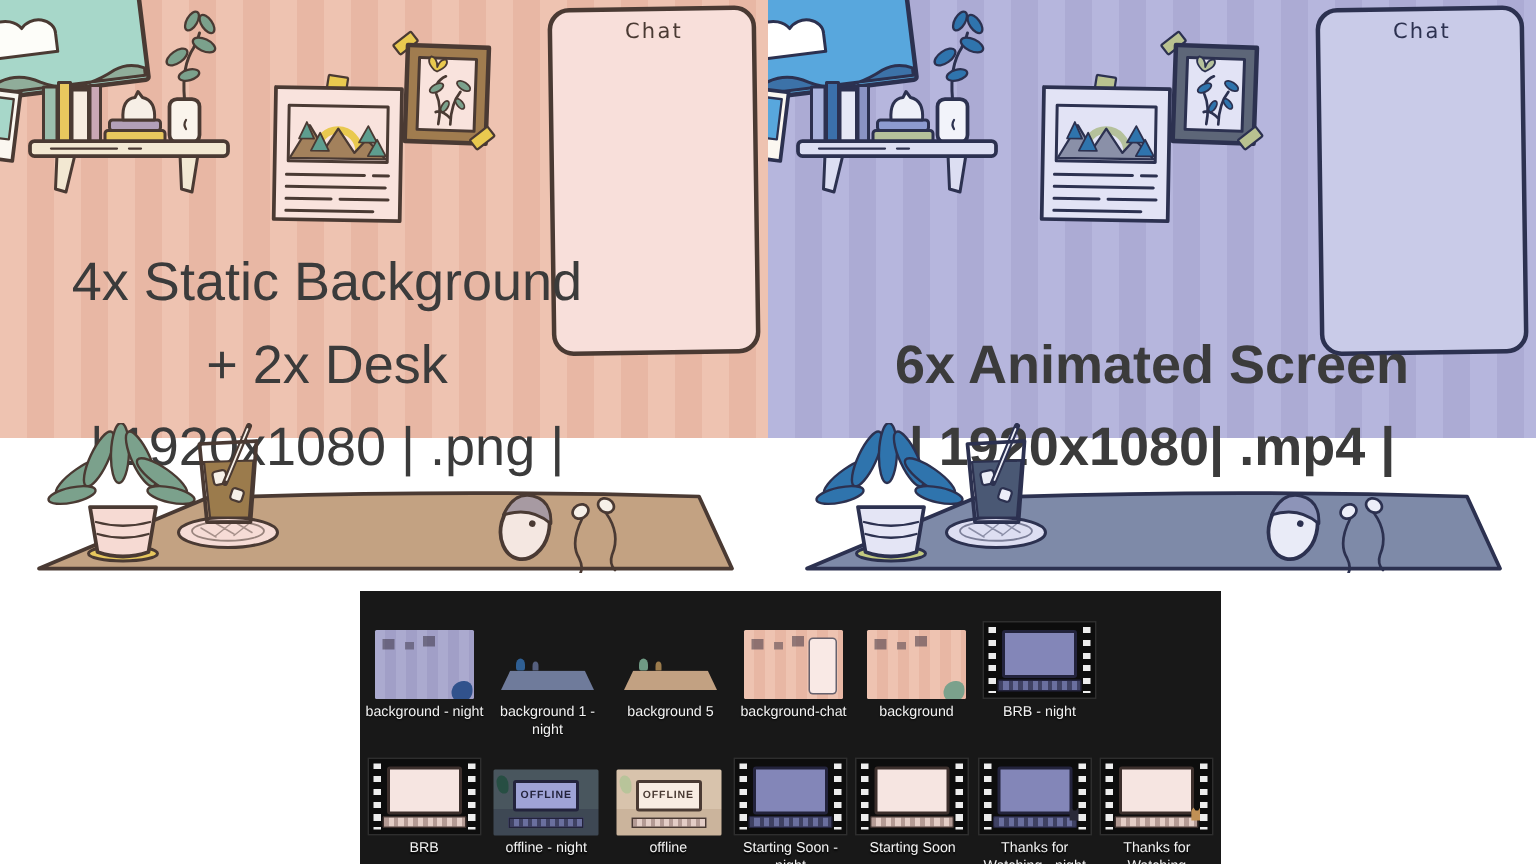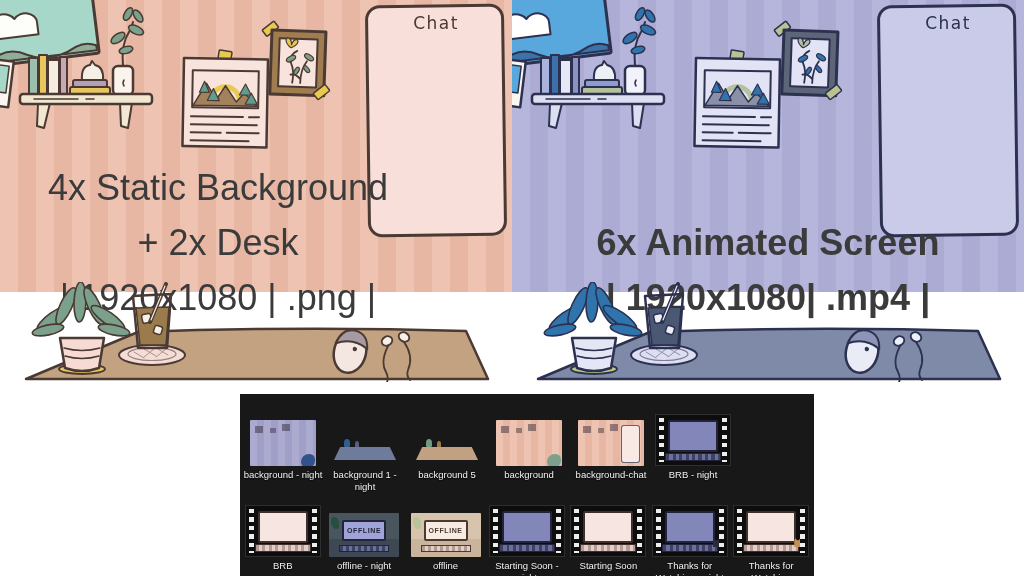--- a/index.html
+++ b/index.html
@@ -28,21 +28,21 @@
     --wood:#5d6678; --chatbg:#c9cbe8;
     --desk:#7e8aa8; --dout:#2c3150; --pot:#e4e5f5; --potbase:#c3ca80; --leafd:#2f74ad;
     --liquid:#4a5874; --ice:#eceef8; --coaster:#dddef2; --mouse:#e9ebf7; --mousetop:#8d94b8;
   }
 
   .wall{position:absolute;left:0;top:0;width:512px;height:292px;overflow:hidden;}
   .wall-day{background:repeating-linear-gradient(90deg,#eec3b1 0 18px,#e8b7a4 18px 36px);}
   .wall-night{background:repeating-linear-gradient(90deg,#b6b6dd 0 18px,#acabd4 18px 36px);}
   .decor{position:absolute;left:0;top:0;width:512px;height:292px;}
   .chat-label{position:absolute;left:368px;top:13px;width:136px;text-align:center;
-    font-size:17px;letter-spacing:1.5px;color:var(--out);
+    font-size:14px;letter-spacing:1.5px;color:var(--out);
     font-family:"DejaVu Sans",sans-serif;}
 
   .caption{position:absolute;text-align:center;color:#3b3b3b;font-weight:300;
     font-size:36px;line-height:55px;white-space:nowrap;}
   .c-left{left:-2px;top:160px;width:440px;}
   .c-right{left:36px;top:215px;width:440px;font-weight:bold;}
 
   .desk-svg{position:absolute;left:20px;top:282px;width:470px;height:100px;}
 
   
@@ -271,31 +271,31 @@
         <div class="file-label">background 1 - night</div>
       </div>
       <div class="file-item">
         <div class="thumbwrap">
             <div class="thumb t-desk desk-t-day"></div>
           </div>
         <div class="file-label">background 5</div>
       </div>
       <div class="file-item">
         <div class="thumbwrap">
-            <div class="thumb t-room room-day has-plant"></div>
-          </div>
-        <div class="file-label">background</div>
-      </div>
-      <div class="file-item">
-        <div class="thumbwrap">
             <div class="thumb t-room room-day">
               <div class="mini-chat"></div>
             </div>
           </div>
         <div class="file-label">background-chat</div>
+      </div>
+      <div class="file-item">
+        <div class="thumbwrap">
+            <div class="thumb t-room room-day has-plant"></div>
+          </div>
+        <div class="file-label">background</div>
       </div>
       <div class="file-item">
         <div class="thumbwrap">
             <div class="thumb t-film film-night">
               <div class="laptop">
                 <div class="lt-screen"></div>
                 <div class="lt-keys"></div>
               </div>
             </div>
           </div>

